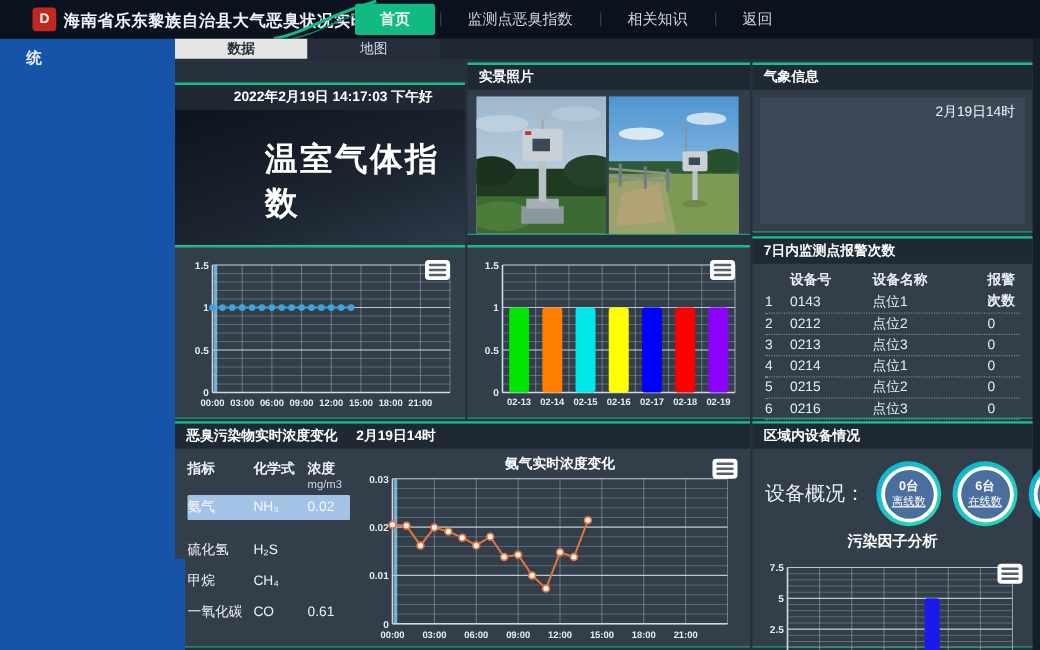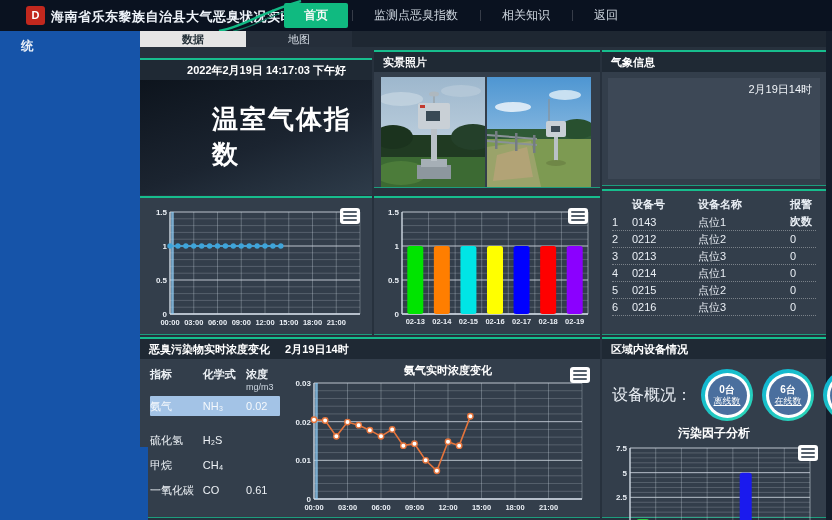--- a/index.html
+++ b/index.html
@@ -23,21 +23,21 @@
   .sidebar-step{position:absolute;left:140px;top:447px;width:8px;height:73px;background:#1654a9;z-index:4;}
   .tabbar{position:absolute;left:140px;top:31px;width:686px;height:16px;background:#1e2732;display:flex;z-index:5;}
   .tab{width:106px;height:16px;line-height:16px;text-align:center;font-size:11px;color:#d6dde5;background:#252e3a;cursor:pointer;}
   .tab.active{background:#e5e5e5;color:#233038;font-weight:bold;}
   
   .main{position:absolute;left:140px;top:47px;width:686px;height:473px;background:#27313d;z-index:1;}
   .right-strip{position:absolute;left:826px;top:31px;width:6px;height:489px;background:#151e2b;z-index:2;}
   
   .panel{position:absolute;background:#333e4b;border-top:2px solid #17bd8d;border-bottom:1px solid rgba(23,189,141,.75);z-index:3;}
   .panel-h{height:20px;line-height:20px;background:#1f2934;color:#fff;font-size:11px;font-weight:bold;padding:0 9px;white-space:nowrap;}
-  .p1{left:140px;top:58px;width:232px;height:136px;}
+  .p1{left:140px;top:66px;width:232px;height:136px;}
   .p1 .panel-h{text-align:right;padding-right:26px;font-size:11px;}
   .p1-body{height:115px;background:linear-gradient(160deg,#0d141d 0%,#1b2430 55%,#2e3c4a 100%);}
   .big-title{padding:22px 0 0 24px;color:#fff;font-size:26px;font-weight:bold;letter-spacing:2px;margin-left:48px;}
   .p2{left:374px;top:50px;width:226px;height:138px;}
   .photos{display:flex;gap:2px;padding:5px 7px;}
   .photos svg{display:block;}
   .p3{left:602px;top:50px;width:224px;height:136px;}
   .p3-body{margin:6px;height:101px;background:#3d4856;}
   .p3-date{text-align:right;color:#f2f6fa;font-size:11px;padding:4px 8px;}
   .p4{left:140px;top:196px;width:232px;height:139px;}
@@ -66,21 +66,21 @@
   .p8{left:602px;top:337px;width:224px;height:181px;}
   .dev-row{display:flex;align-items:center;gap:9px;margin:10px 4px 2px 10px;}
   .dev-label{color:#e9eef4;font-size:16px;flex:none;}
   .stat{width:52px;height:52px;border-radius:50%;background:linear-gradient(140deg,#0cb0d6,#2fd9b4);
         display:flex;align-items:center;justify-content:center;flex:none;}
   .stat-in{width:45px;height:45px;border-radius:50%;background:#fff;display:flex;align-items:center;justify-content:center;}
   .stat-core{width:39px;height:39px;border-radius:50%;background:#4a6f9e;color:#fff;display:flex;flex-direction:column;
              align-items:center;justify-content:center;line-height:1.2;}
   .stat-val{font-size:10px;font-weight:bold;}
   .stat-lab{font-size:9px;text-decoration:underline;}
-  .factor-title{text-align:center;color:#fff;font-size:12px;font-weight:bold;margin:4px 0 1px 0;}
+  .factor-title{text-align:center;color:#fff;font-size:12px;font-weight:bold;margin:4px 0 7px 0;}
   .chart-wrap2{position:relative;padding-left:6px;}
   
   .menu-icon{position:absolute;width:20px;height:16px;background:#fff;border-radius:3px;display:flex;flex-direction:column;
              justify-content:center;gap:2px;padding:0 3px;cursor:pointer;}
   .menu-icon i{display:block;height:2px;background:#55606c;border-radius:1px;}
   .mi-p4{top:10px;right:12px;}
   .mi-p5{top:10px;right:12px;}
   .mi-p7{top:8px;right:10px;}
   .mi-p8{top:2px;right:8px;}
 </style>
@@ -312,20 +312,21 @@
           <rect x="188.71428571428572" y="44" width="16" height="68" rx="2.5" fill="#8b00ff"></rect>
         </svg></div>
     <div class="menu-icon mi-p5">
         <i></i>
         <i></i>
         <i></i>
       </div>
   </section>
 
   <section class="panel p6">
+    <div class="panel-h">7日内监测点报警次数</div>
     <div class="alarm-table" id="alarm-table">
         <div class="alarm-row head">
           <span class="alarm-c0"></span>
           <span class="alarm-c1">设备号</span>
           <span class="alarm-c2">设备名称</span>
           <span class="alarm-c3">报警次数</span>
         </div>
         <div class="alarm-row">
           <span class="alarm-c0">1</span>
           <span class="alarm-c1">0143</span>

